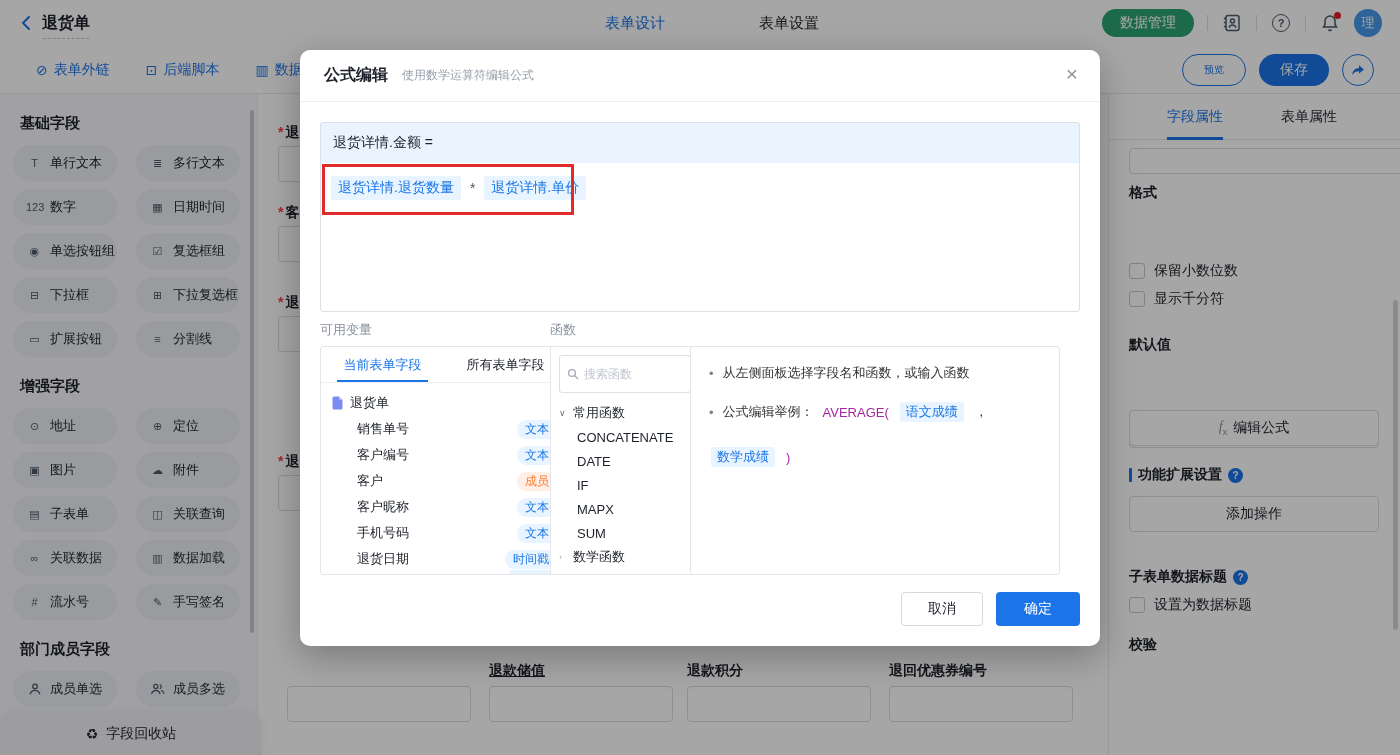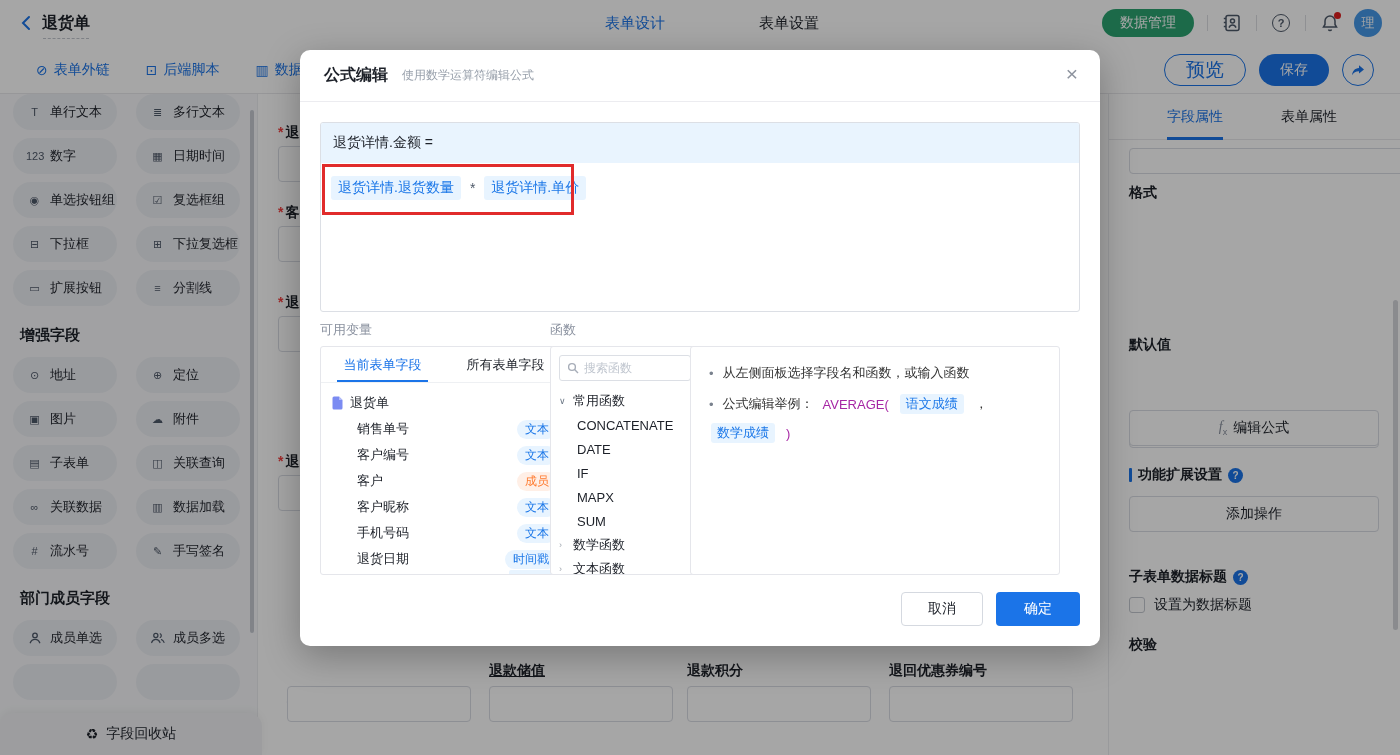--- a/index.html
+++ b/index.html
@@ -21,21 +21,21 @@
   .qcircle{width:18px;height:18px;border:1.5px solid #4e5969;border-radius:50%;display:grid;place-items:center;font-size:11px;font-weight:700;color:#4e5969}
   .bell-dot{position:absolute;right:0;top:0;width:7px;height:7px;border-radius:50%;background:#e02020}
   .avatar{width:28px;height:28px;border-radius:50%;background:#4698e8;color:#fff;font-size:13px;display:grid;place-items:center;cursor:pointer}
 
   
   #toolbar{position:absolute;left:0;top:46px;width:1400px;height:48px;background:#fff;border-bottom:1px solid #e8e9eb;display:flex;align-items:center;z-index:1}
   #toolbar-items{display:flex;gap:36px;margin-left:36px}
   .tb-item{display:flex;align-items:center;gap:6px;color:#1b74e8;font-size:14px;cursor:pointer;white-space:nowrap}
   .tb-item .g{font-size:14px}
   .tright{position:absolute;right:26px;display:flex;align-items:center;gap:13px}
-  .btn-preview{height:32px;padding:0 21px;border:1px solid #1b74e8;color:#1b74e8;background:#fff;border-radius:16px;font-size:19px;cursor:pointer}
+  .btn-preview{height:32px;padding:0 21px;border:1px solid #1b74e8;color:#1b74e8;background:#fff;border-radius:16px;font-size:10px;cursor:pointer}
   .btn-save{height:32px;padding:0 21px;border:none;background:#1b74e8;color:#fff;border-radius:16px;font-size:14px;cursor:pointer}
   .btn-share{width:32px;height:32px;border:1px solid #1b74e8;border-radius:50%;background:#fff;display:grid;place-items:center;cursor:pointer}
 
   
   #sidebar{position:absolute;left:0;top:94px;width:258px;height:661px;background:#f7f8fa;border-right:1px solid #ebedf0;overflow:hidden;z-index:1}
   .sb-title{font-size:15px;font-weight:700;margin:20px 0 12px 20px;color:#1d2129}
   .sb-grid{display:grid;grid-template-columns:104px 104px;column-gap:19px;row-gap:8px;margin-left:13px}
   .fpill{height:36px;border-radius:18px;background:#eceef3;display:flex;align-items:center;padding-left:13px;gap:7px;font-size:13px;color:#1d2129;cursor:grab;white-space:nowrap}
   .fpill .g{width:17px;color:#4e5969;font-size:11px;display:grid;place-items:center;flex:none}
   #recycle-bar{position:absolute;left:0;top:713px;width:262px;height:42px;background:#f1f2f5;border-radius:14px 14px 0 0;box-shadow:0 -2px 8px rgba(0,0,0,.05);display:flex;align-items:center;justify-content:center;gap:8px;font-size:14px;z-index:2;cursor:pointer}
@@ -95,32 +95,32 @@
   .vp-tab.active::after{content:'';position:absolute;left:16px;right:16px;bottom:0;height:2px;background:#1b74e8}
   #vp-list{padding:7px 10px}
   .vp-root{display:flex;align-items:center;gap:6px;height:26px;font-size:13px;cursor:pointer}
   .vp-row{display:flex;align-items:center;justify-content:space-between;height:26px;padding-left:26px;font-size:13px;cursor:pointer}
   .badge{font-size:12px;padding:1px 8px;border-radius:10px;white-space:nowrap}
   .badge.blue{background:#e8f4ff;color:#1b77e8}
   .badge.orange{background:#ffefe6;color:#ff7a2e}
   #vp-scroll{position:absolute;right:2px;top:40px;width:5px;height:85px;border-radius:3px;background:#c9cdd4}
   #vp-sliver{position:absolute;right:12px;bottom:0;width:46px;height:4px;border-radius:2px 2px 0 0;background:#e8f4ff}
   #fn-panel{left:250px;width:150px;height:229px}
-  #fn-search{margin:8px;height:26px;border:1px solid #dcdfe5;border-radius:3px;display:flex;align-items:center;gap:5px;padding:0 7px}
+  #fn-search{margin:8px;height:38px;border:1px solid #dcdfe5;border-radius:3px;display:flex;align-items:center;gap:5px;padding:0 7px}
   #fn-search .ph{font-size:12px;color:#c0c6cf}
   #fn-list{padding:0 8px;font-size:13px}
   .fn-group{display:flex;align-items:center;gap:5px;height:24px;cursor:pointer}
   .fn-item{padding-left:18px;height:24px;display:flex;align-items:center;cursor:pointer}
   .tri{font-size:9px;color:#6b7785;width:9px;display:inline-block}
   #fn-scroll{position:absolute;right:2px;top:48px;width:5px;height:110px;border-radius:3px;background:#c9cdd4}
   #info-panel{left:390px;width:370px;height:229px;padding:17px 18px}
   .tip{display:flex;gap:9px;font-size:13px;color:#333;margin-bottom:12px;align-items:center;flex-wrap:wrap}
   .tip .dot{color:#7a828e;font-size:13px}
   .purple{color:#a626a4}
-  .tip .chip{font-size:13px;padding:1px 6px;margin:0 2px}
+  .tip .chip{font-size:13px;padding:1px 6px;margin:8px 2px}
   #m-footer{position:absolute;right:20px;top:542px;display:flex;gap:13px}
   .btn-cancel{width:82px;height:34px;border:1px solid #d5d9e0;border-radius:4px;background:#fff;font-size:14px;color:#1d2129;cursor:pointer}
   .btn-ok{width:84px;height:34px;border:none;border-radius:4px;background:#1b74e8;color:#fff;font-size:14px;cursor:pointer}
 </style>
 </head>
 <body>
 
 <div id="header">
   <span class="back">
     <svg width="12" height="16" viewBox="0 0 10 16" fill="none" stroke="#1b74e8" stroke-width="2" stroke-linecap="round">
@@ -179,20 +179,21 @@
     <button class="btn-share">
       <svg width="16" height="16" viewBox="0 0 16 16" fill="#1b74e8">
           <path d="M9 3.2 14 7.4 9 11.6V9.2C5.6 9.2 3.6 10.7 2 13.2c.5-4 2.6-6.9 7-7.2V3.2z"></path>
         </svg>
     </button>
   </div>
 </div>
 
 <div id="sidebar">
   <div id="sidebar-sections">
+      <div class="sb-title">基础字段</div>
       <div class="sb-grid">
         <div class="fpill">
           <span class="g">T</span>
           <span>单行文本</span>
         </div>
         <div class="fpill">
           <span class="g">≣</span>
           <span>多行文本</span>
         </div>
         <div class="fpill">
@@ -322,20 +323,30 @@
     <input class="bf-input" style="left: 631px; top: 592px;">
   </div>
 
 <div id="rpanel">
   <div id="rp-tabs">
       <span class="rp-tab active">字段属性</span>
       <span class="rp-tab">表单属性</span>
     </div>
   <input class="inputbox rp" style="top: 54px;" value="">
   <div class="rp rp-label" style="top:90px">格式</div>
+  <div class="rp" style="top:168px" id="format-cbs">
+      <div class="cb">
+        <span class="box"></span>
+        <span>保留小数位数</span>
+      </div>
+      <div class="cb">
+        <span class="box"></span>
+        <span>显示千分符</span>
+      </div>
+    </div>
   <div class="rp rp-label" style="top:242px">默认值</div>
   <div class="rp sel" style="top:272px">
     <span>公式编辑</span>
     <span class="chev"><svg width="11" height="7" viewBox="0 0 10 6" fill="none" stroke="#86909c" stroke-width="1.4">
           <path d="m1 1 4 4 4-4"></path>
         </svg></span>
   </div>
   <div class="rp" style="top:316px">
     <button class="ghost-btn">
       <span class="fx">f<sub>x</sub></span>

